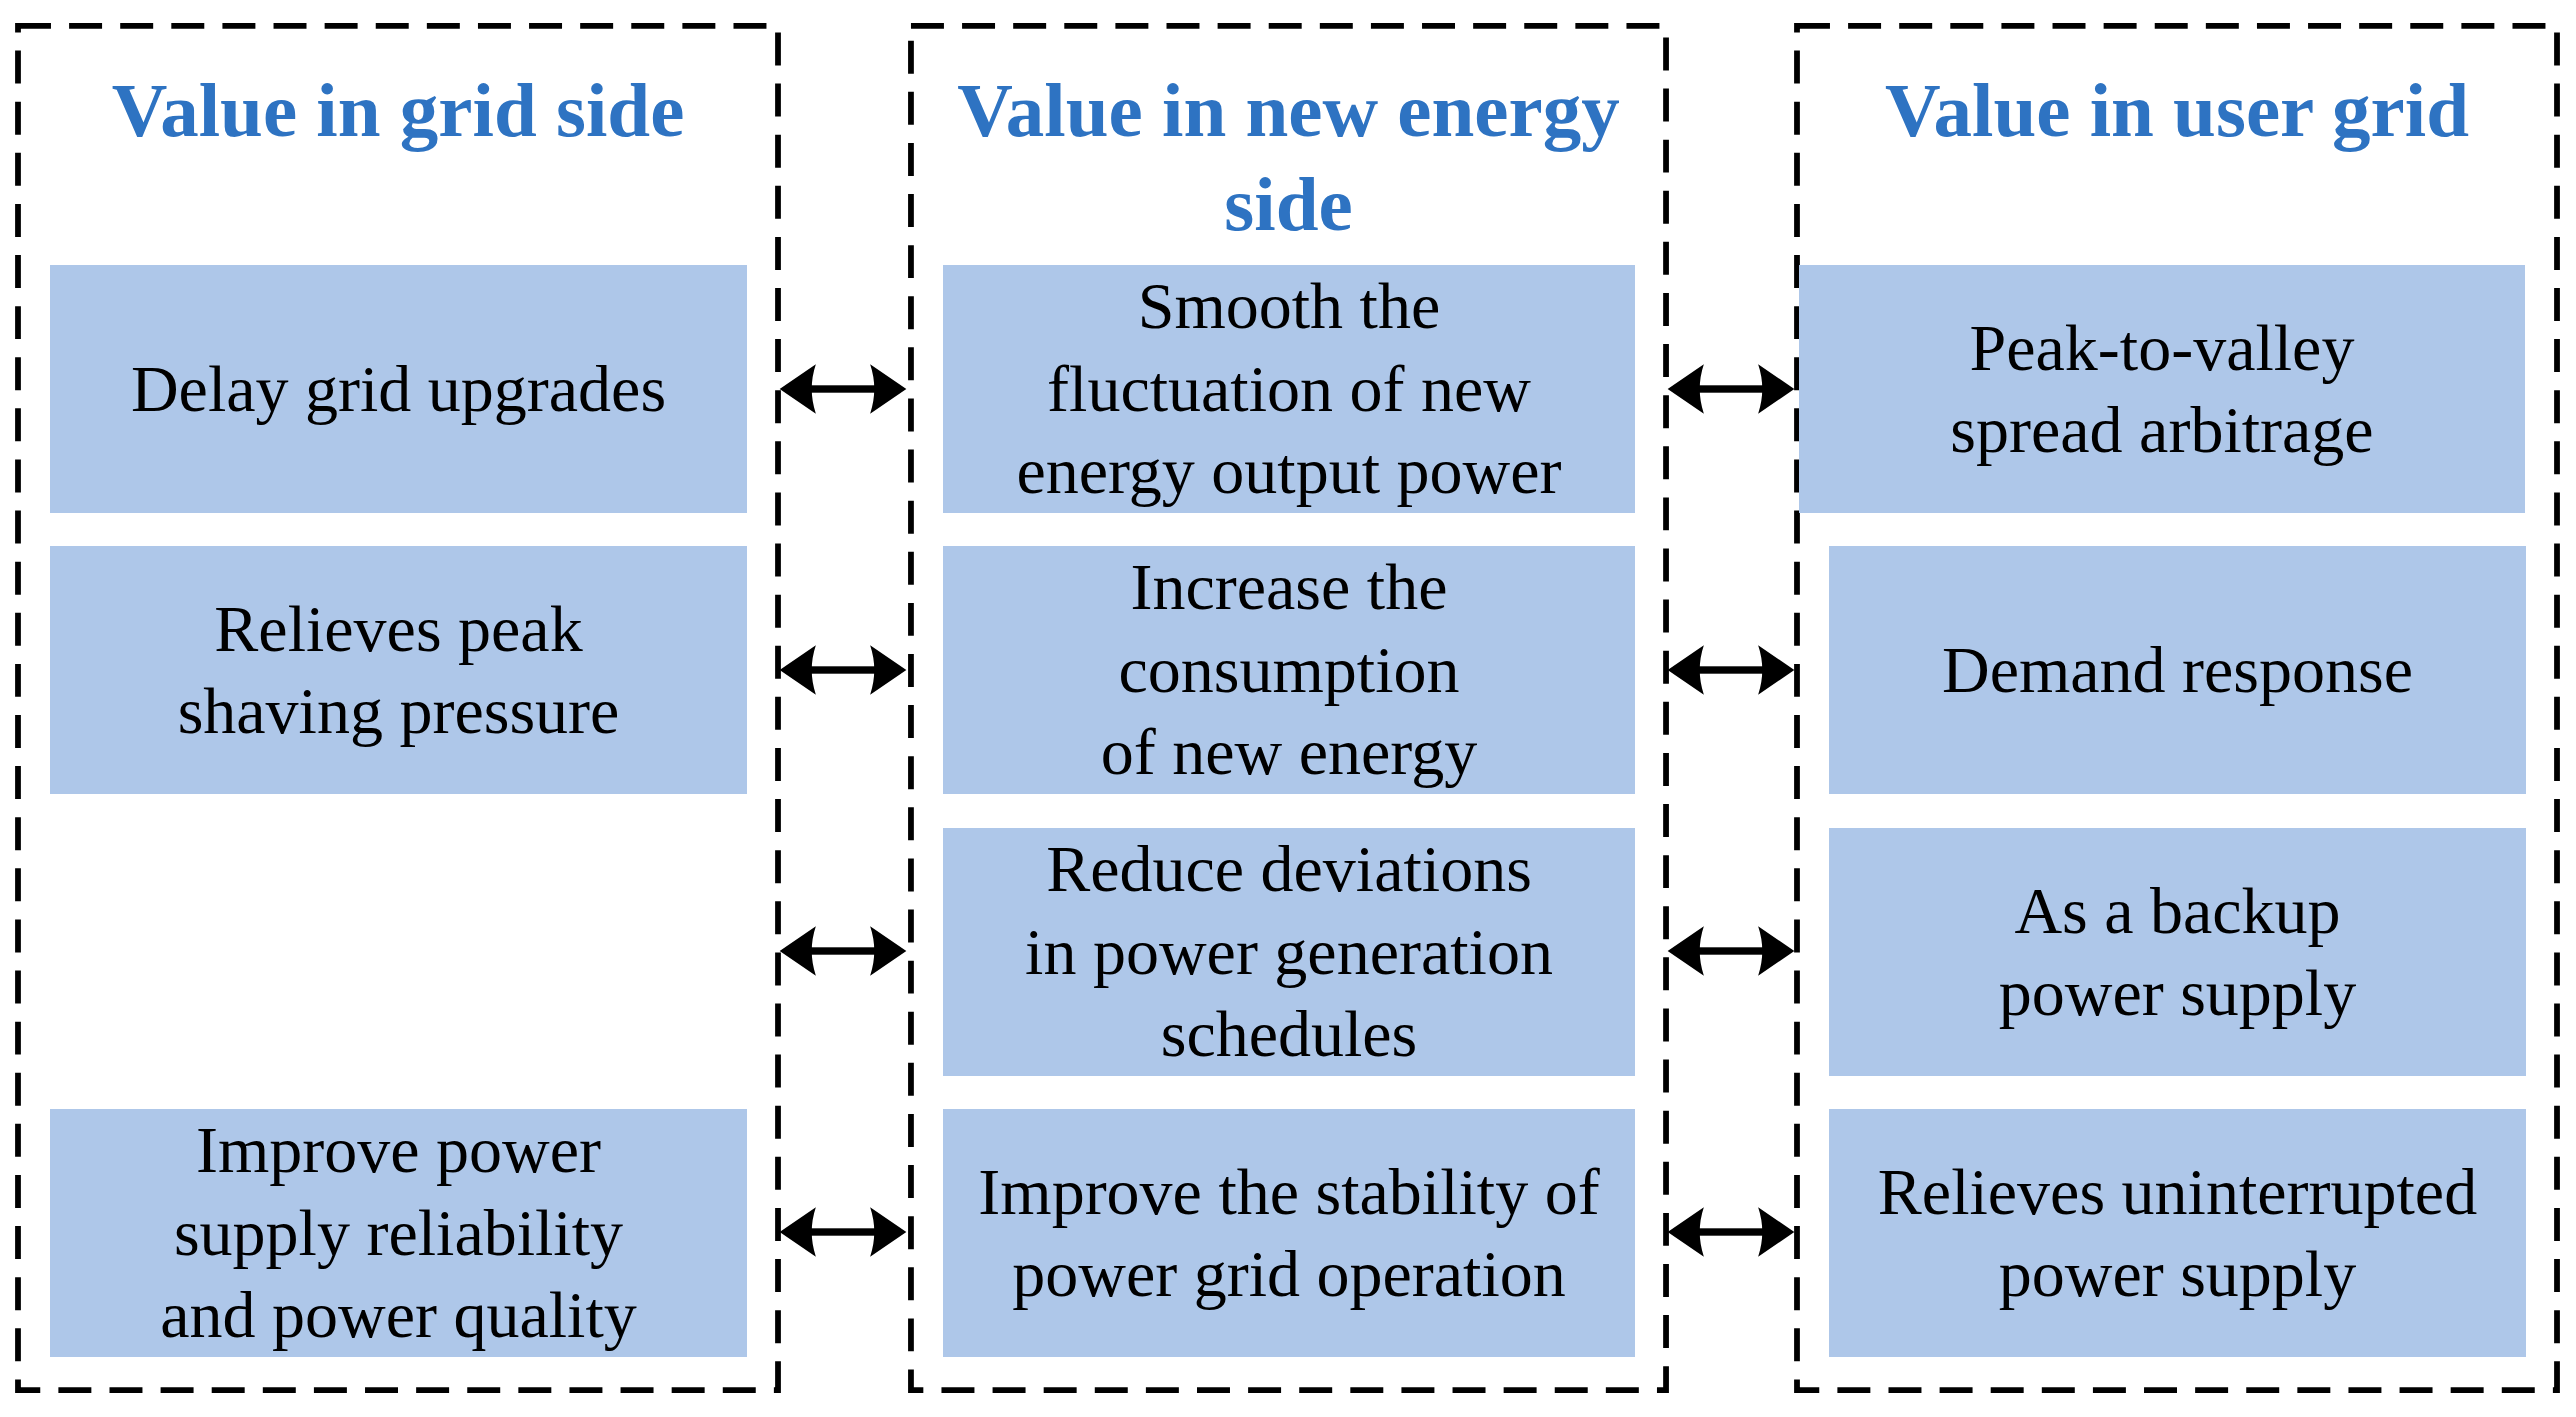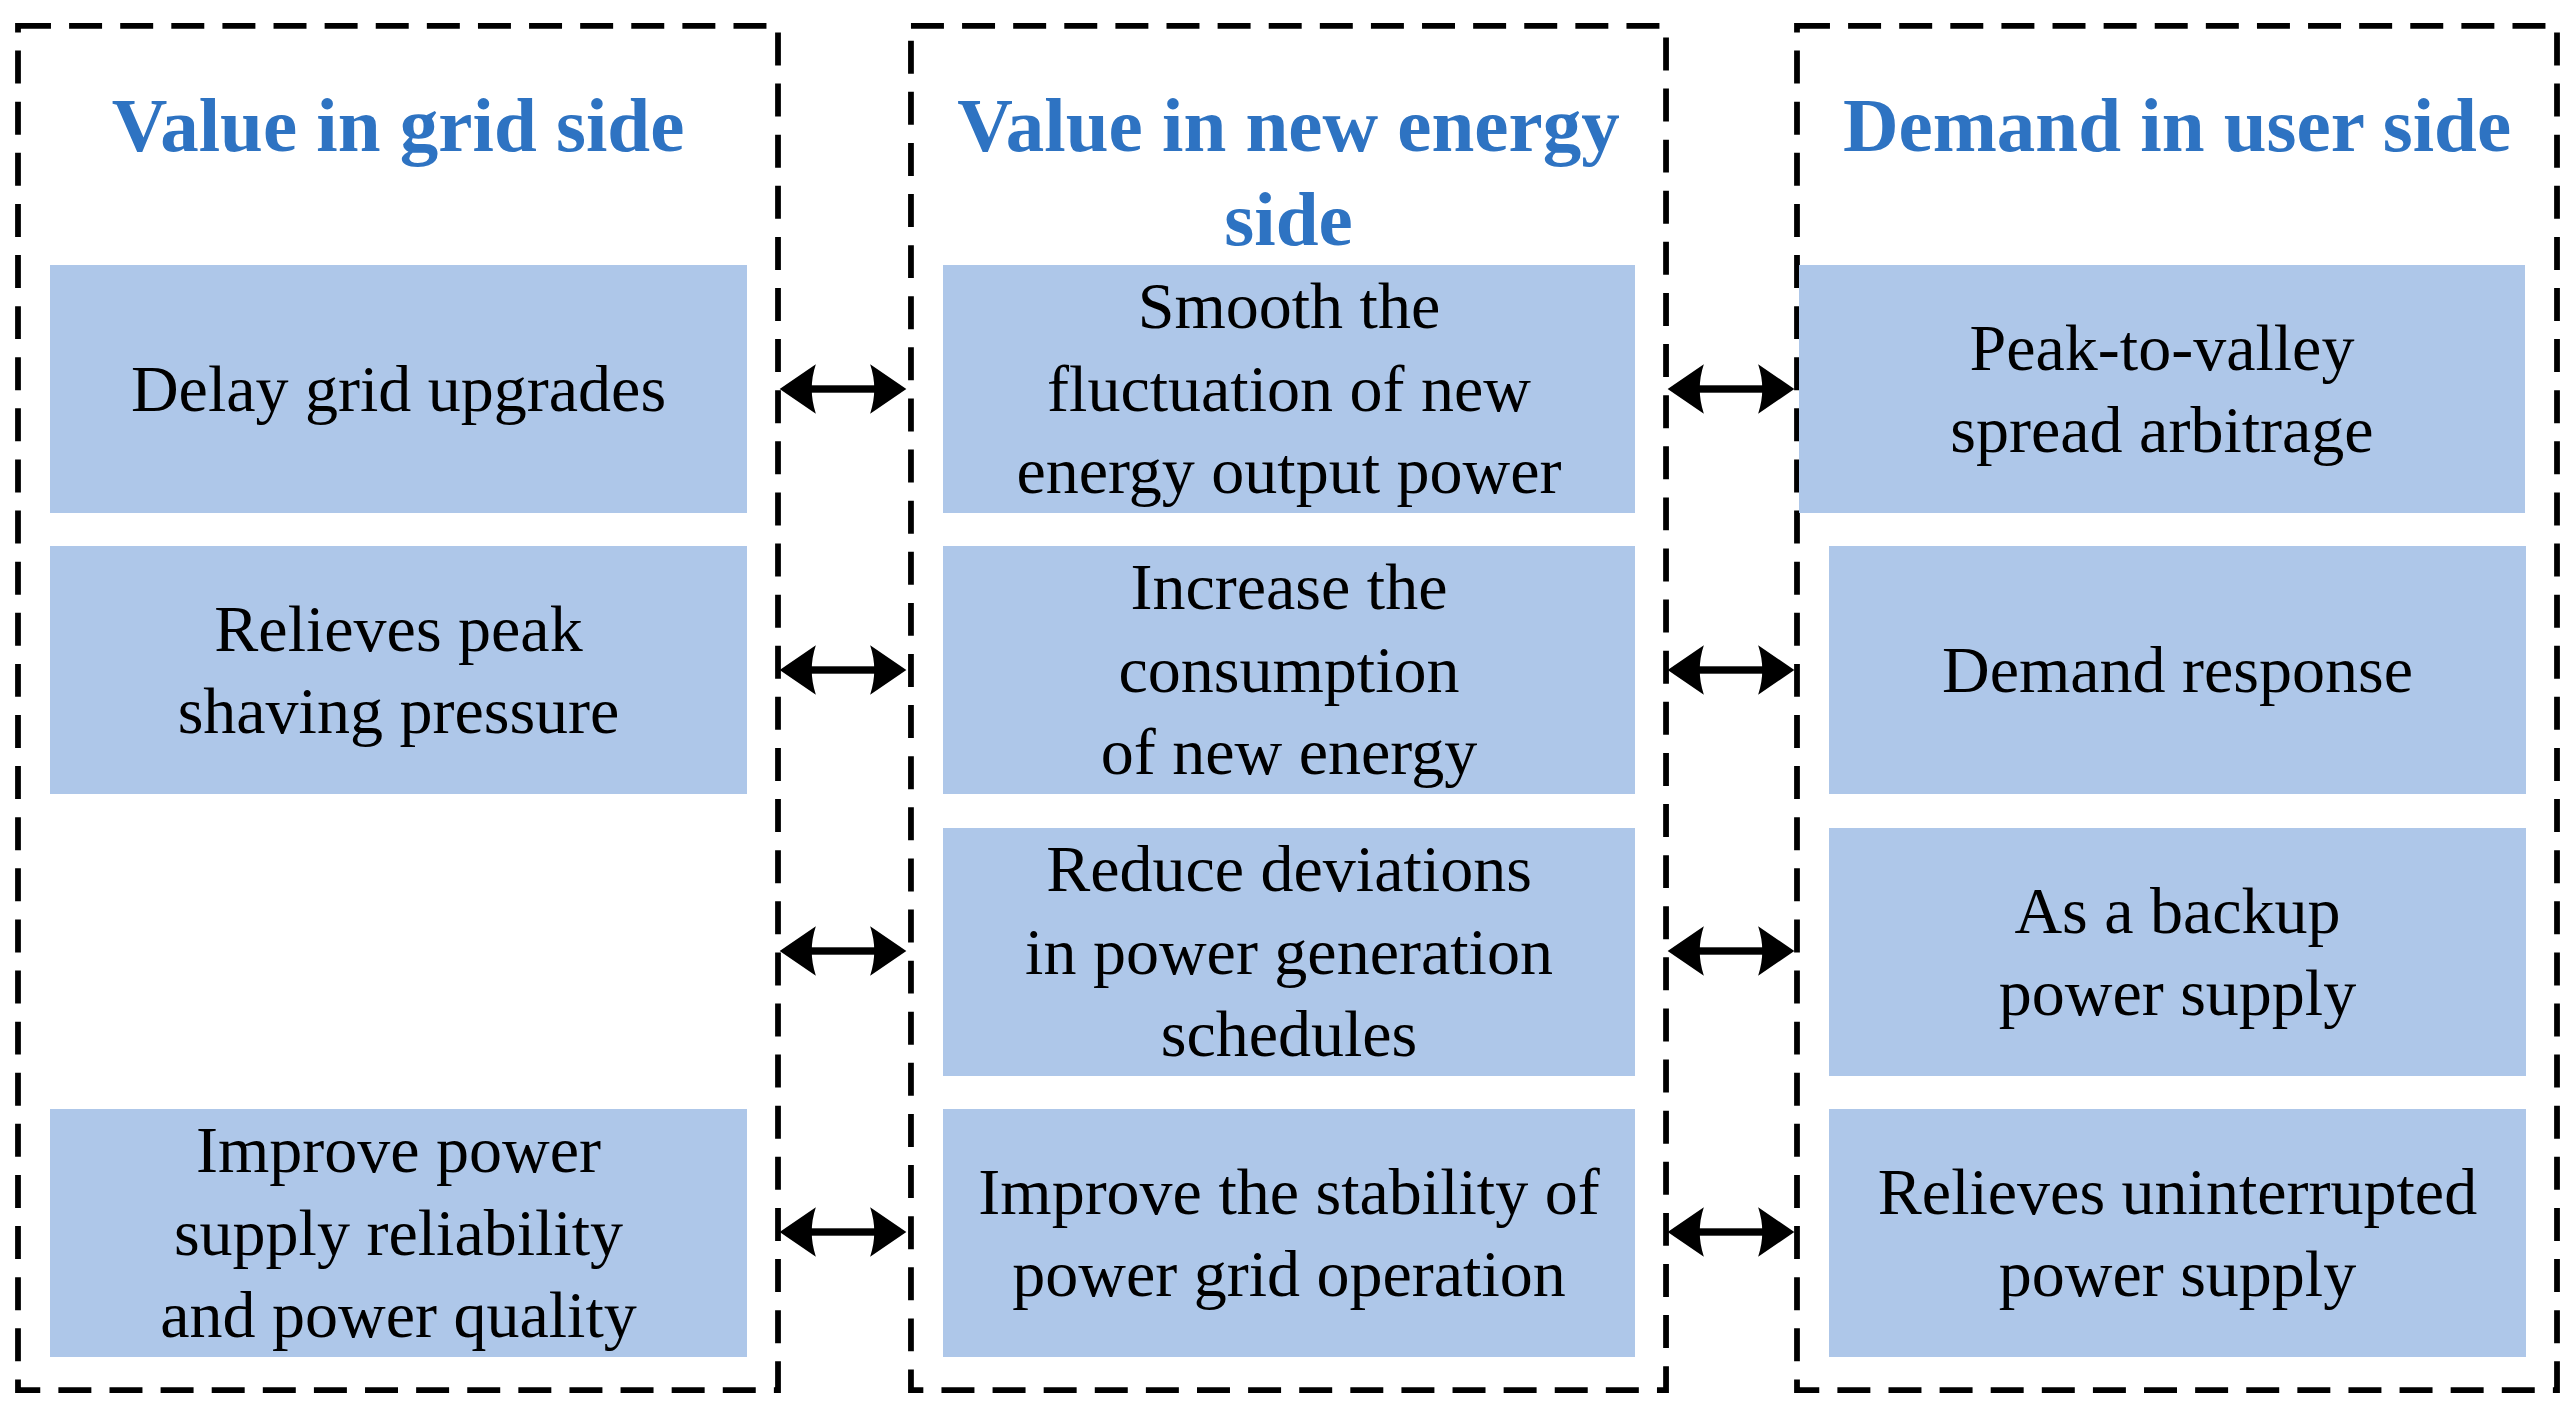--- a/index.html
+++ b/index.html
@@ -16,21 +16,21 @@
     overflow:hidden;
     font-family:"Liberation Serif", serif;
   }
   .col{position:absolute;top:23px;height:1370px;}
   .col .frame{position:absolute;left:0;top:0;}
   .col-1{left:15px;width:766px;}
   .col-2{left:908px;width:761px;}
   .col-3{left:1794px;width:766px;}
   .col-title{
     position:absolute;top:41px;left:0;right:0;
-    margin:15px;
+    margin:0;
     text-align:center;
     font-size:77px;font-weight:bold;line-height:1.22;
     color:var(--title-color);
   }
   .vbox{
     position:absolute;left:35px;
     width:calc(100% - 69px);
     height:248px;
     background:var(--box-fill);
     display:flex;align-items:center;justify-content:center;
@@ -88,21 +88,21 @@
       </div>
     <div class="vbox r4">
         <span>Improve the stability of power grid operation</span>
       </div>
   </section>
 
   <section class="col col-3">
     <svg class="frame" width="766" height="1370" viewBox="0 0 929 1662">
       <rect x="3.5" y="3.5" width="922" height="1655" fill="none" stroke="#000" stroke-width="7" stroke-dasharray="40 22"></rect>
     </svg>
-    <h2 class="col-title">Demand in user side</h2>
+    <h2 class="col-title">Value in user grid</h2>
     <div class="vbox r1 flush">
         <span>Peak-to-valley spread arbitrage</span>
       </div>
     <div class="vbox r2">
         <span>Demand response</span>
       </div>
     <div class="vbox r3">
         <span>As a backup power supply</span>
       </div>
     <div class="vbox r4">

